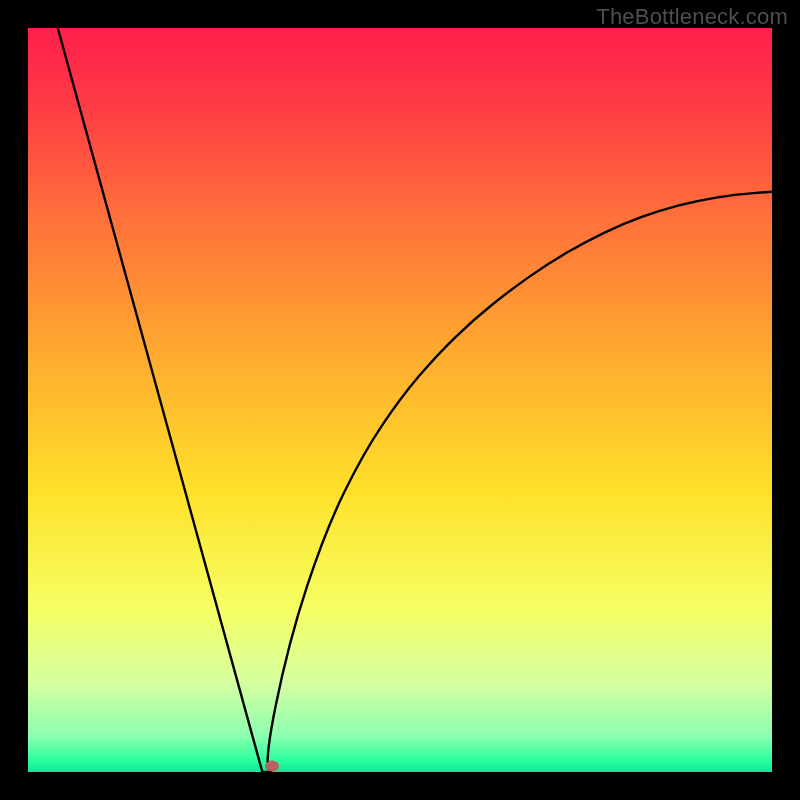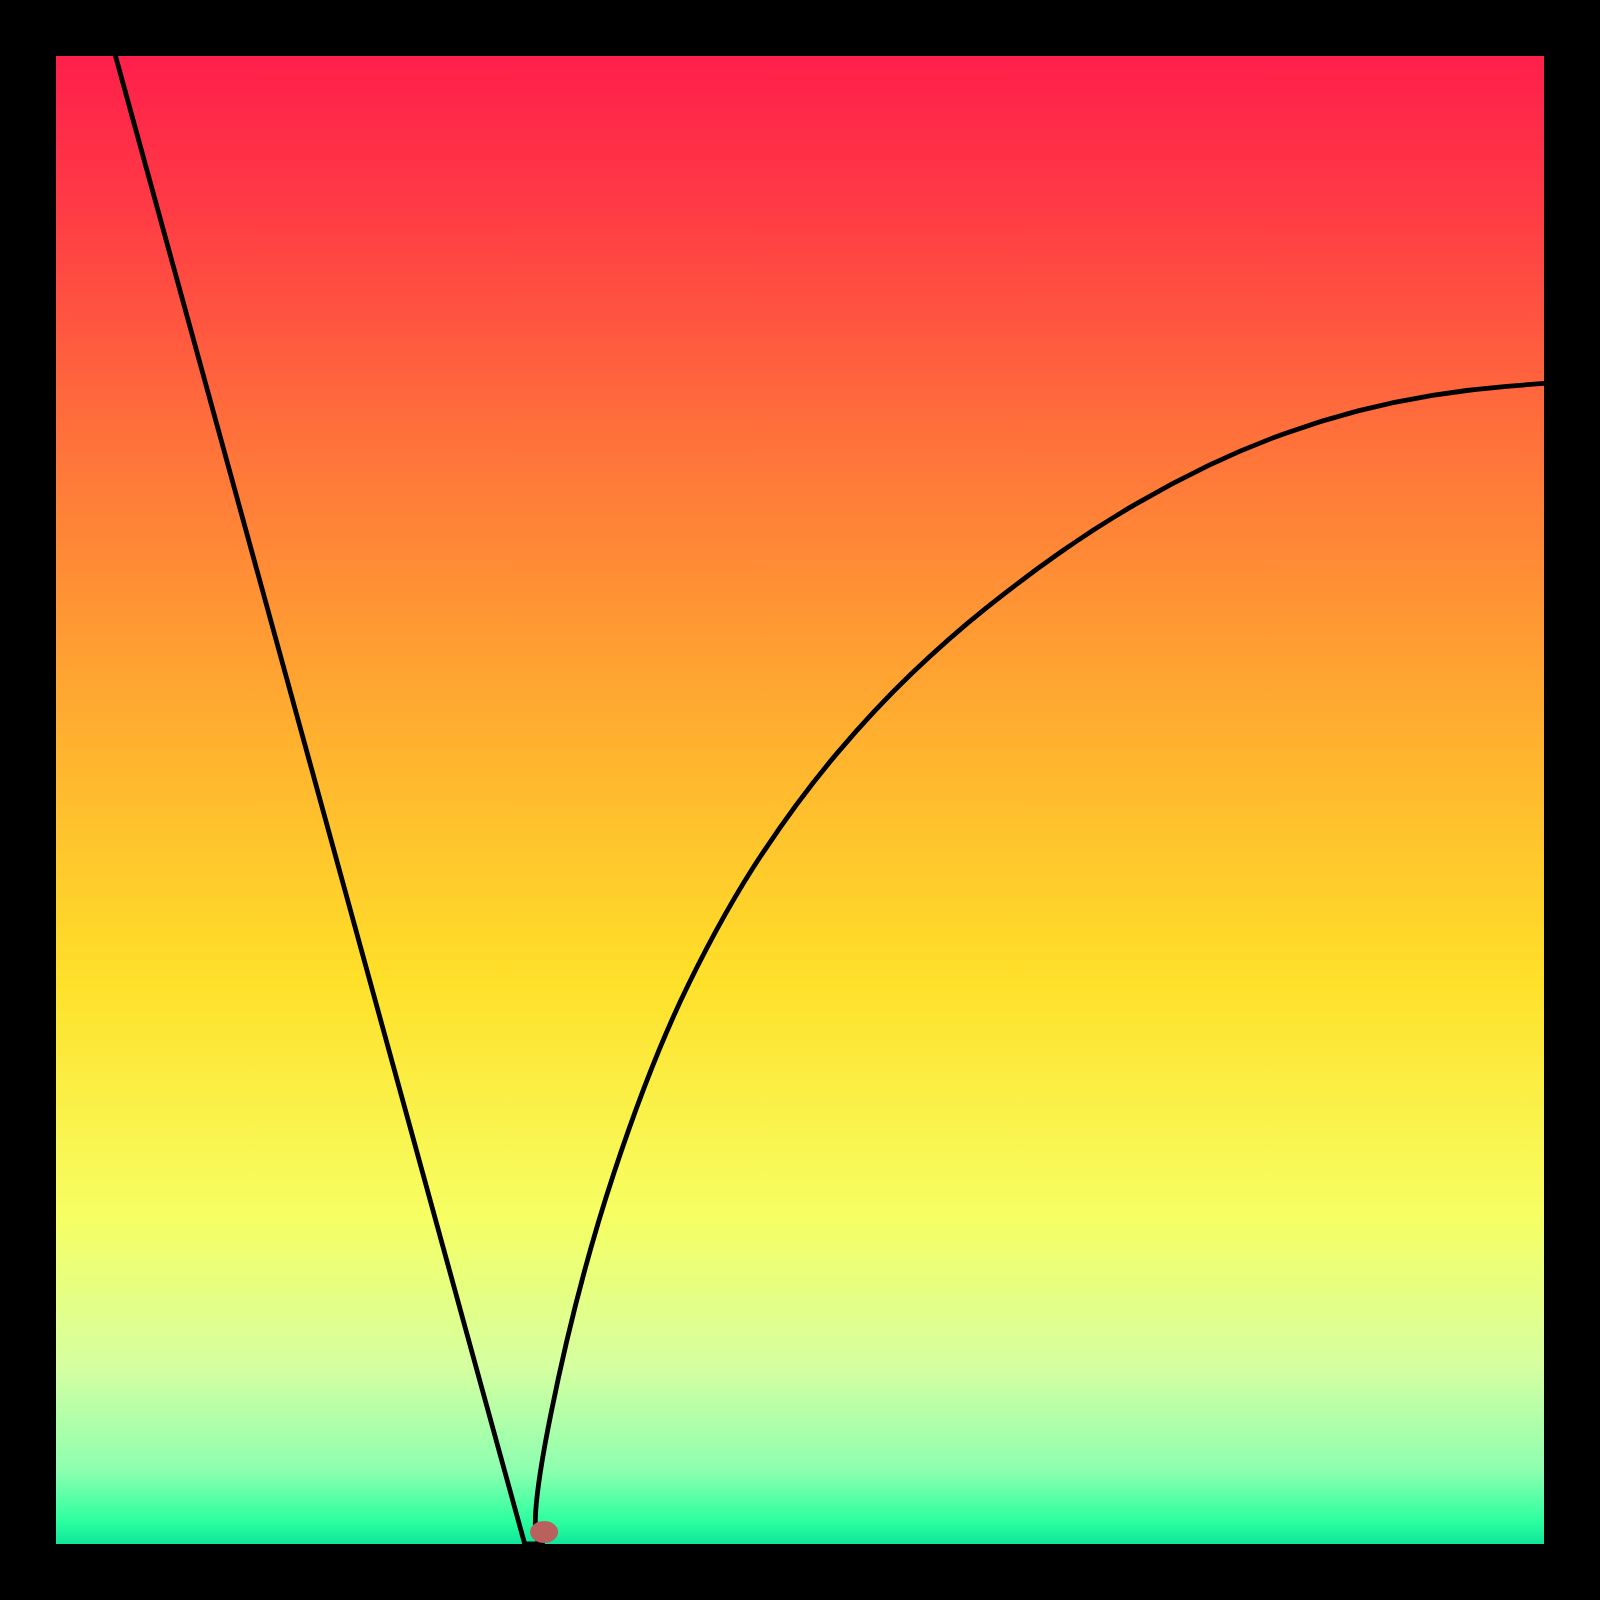--- a/index.html
+++ b/index.html
@@ -33,20 +33,21 @@
     font-weight: 500;
     letter-spacing: 0.2px;
     user-select: none;
   }
   svg { display: block; }
 </style>
 </head>
 <body>
 
 <div class="frame">
+  <div class="watermark">TheBottleneck.com</div>
   <div class="plot">
     <svg id="chart-svg" width="744" height="744" viewBox="0 0 744 744">
       <defs>
         <linearGradient id="bg-grad" x1="0" y1="0" x2="0" y2="1">
             <stop offset="0%" stop-color="#ff1f4b"></stop>
             <stop offset="10%" stop-color="#ff3a45"></stop>
             <stop offset="25%" stop-color="#ff6f3b"></stop>
             <stop offset="45%" stop-color="#ffae2f"></stop>
             <stop offset="62%" stop-color="#ffe029"></stop>
             <stop offset="78%" stop-color="#f6ff63"></stop>

